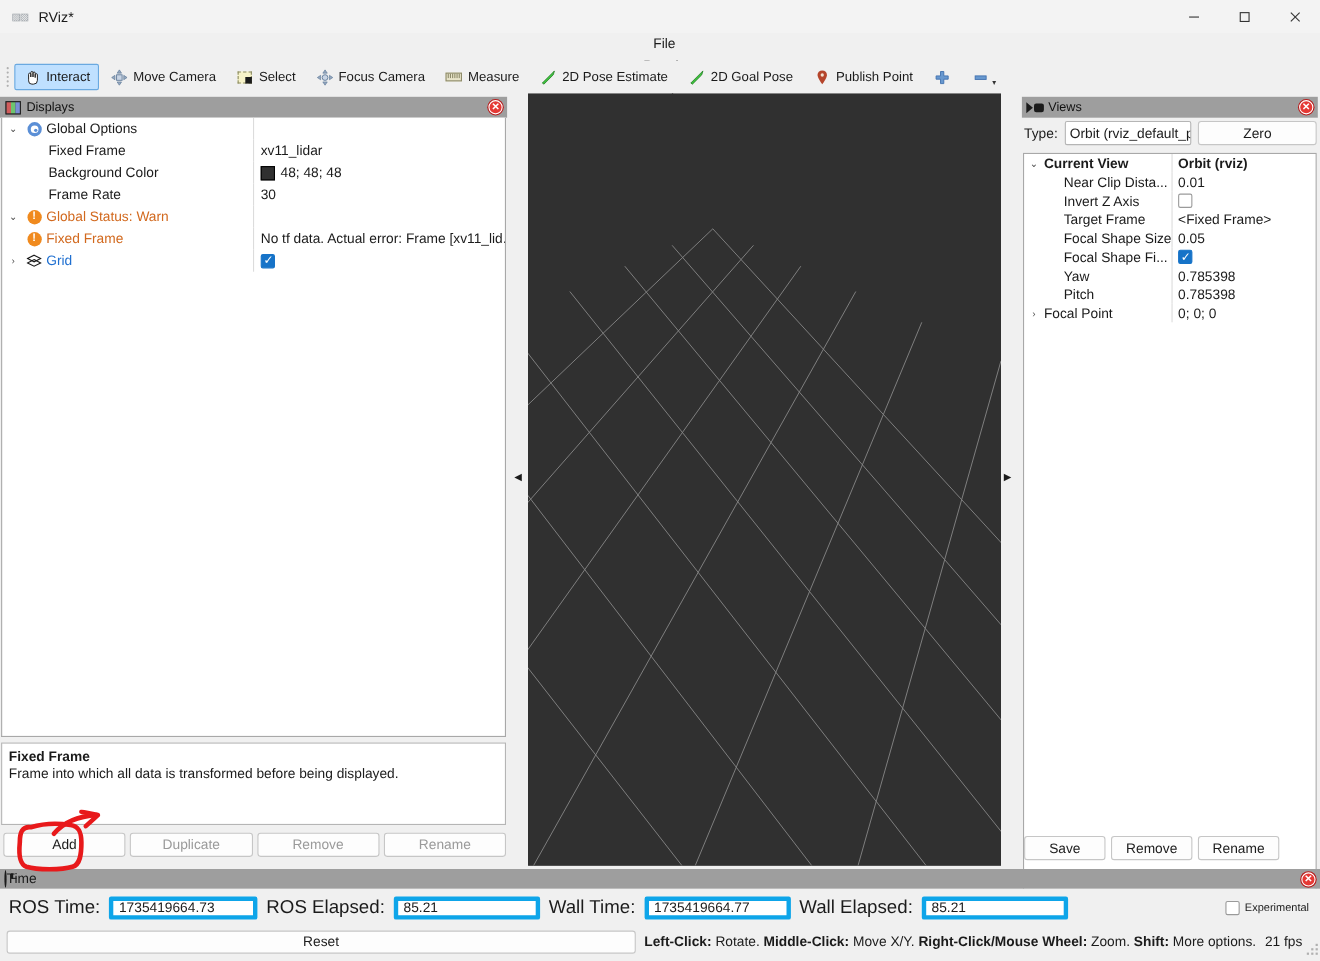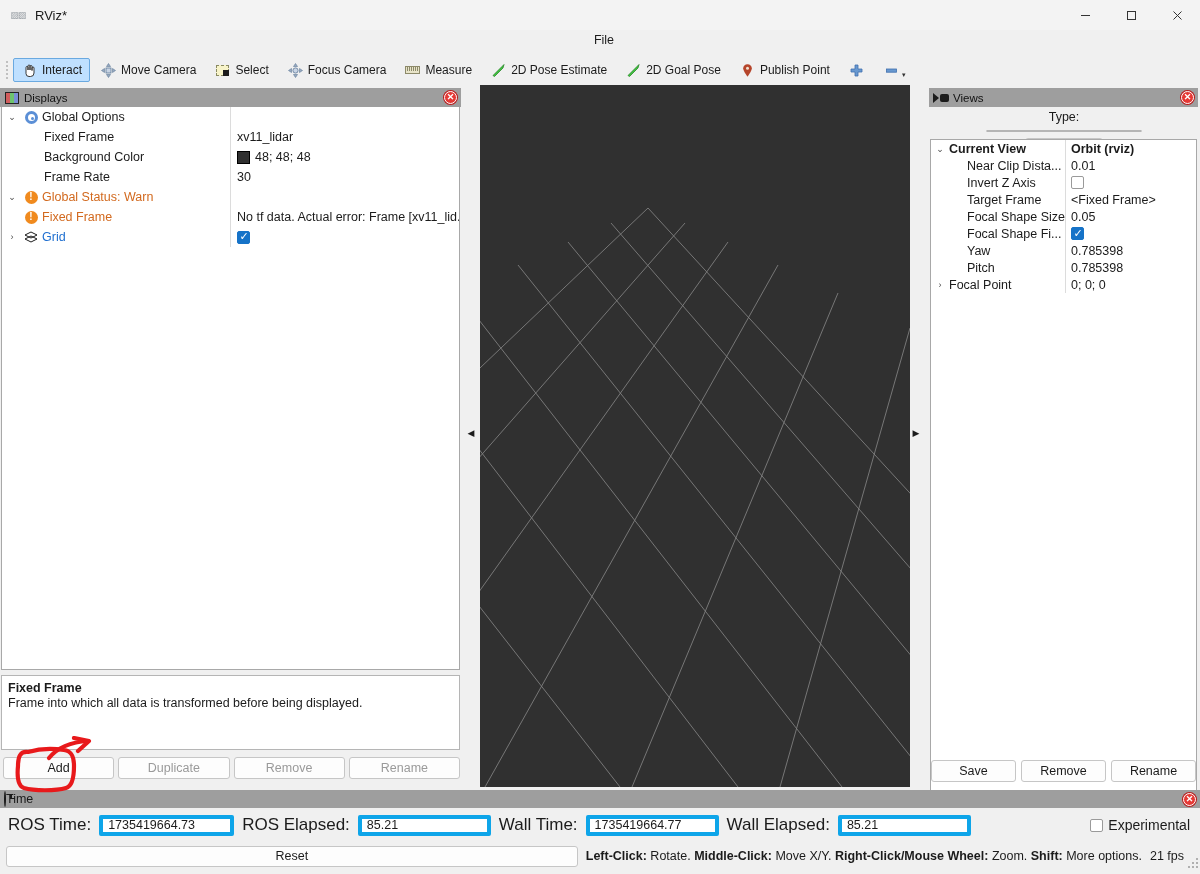--- a/index.html
+++ b/index.html
@@ -125,48 +125,48 @@
   #viewport svg { display:block; }
 
   .collapser { position:absolute; width:10px; height:30px; background:#f0f0f0;
                display:flex; align-items:center; justify-content:center; font-size:9px; color:#1b1b1b;}
   #collapse-left { left:466px; top:418px; }
   #collapse-right { left:911px; top:418px; }
 
   
   #views-panel { position:absolute; left:929px; top:88px; width:269px; height:699px; }
   .views-type-row { position:absolute; left:2px; top:22px; width:266px; height:22px;
-                    display:flex; align-items:center; gap:6px;flex-direction:column; }
+                    display:flex; align-items:center; gap:6px; }
   .type-label { font-size:12.5px; }
   .combo { flex:1; height:22px; background:#fff; border:1px solid #b5b5b5; border-radius:2px;
            display:flex; align-items:center; padding:0 4px; font-size:12.5px; overflow:hidden;
            white-space:nowrap; }
   .zero-btn { width:78px; height:22px; }
   .views-tree { position:absolute; left:1px; top:51px; width:267px; height:700px;
                 background:#fff; border:1px solid #a8a8a8; overflow:hidden; }
   .vrow { display:flex; height:17px; align-items:center; font-size:12.5px; }
   .vleft { width:135px; display:flex; align-items:center; height:17px; overflow:hidden;
            border-right:1px solid #dcdcdc; }
   .vright { flex:1; padding-left:5px; white-space:nowrap; overflow:hidden; display:flex;
             align-items:center; height:17px; }
   .vtwisty { width:18px; text-align:center; font-size:9px; color:#4a4a4a; flex:0 0 18px; }
   .bold { font-weight:bold; }
   .vindent { padding-left:18px; }
-  #views-buttons { position:absolute; left:931px; top:760px; width:265px; height:22px;
+  #views-buttons { position:absolute; left:931px; top:760px; width:232px; height:22px;
                    display:flex; gap:5px; }
 
   
   #time-panel { position:absolute; left:0; top:790px; width:1200px; height:84px; }
   .time-header { height:18px; background:#9e9e9e; display:flex; align-items:center; padding:0 4px; }
   .time-body { position:relative; height:34px; display:flex; align-items:center;
                padding-left:8px; gap:8px; background:#f0f0f0; }
   .tfield-label { font-size:17px; white-space:nowrap; }
   .tfield { height:21px; background:#fff; border:4px solid #0ea5e9; border-radius:2px;
             display:flex; align-items:center; padding:0 5px; font-size:12.5px; }
-  .exp-wrap { margin-left:auto; margin-right:10px; display:flex; align-items:center; gap:5px; font-size:14px;}
+  .exp-wrap { margin-left:auto; margin-right:10px; display:flex; align-items:center; gap:5px; font-size:10px;}
   .statusbar { position:relative; height:28px; display:flex; align-items:center; gap:8px;
                padding-left:6px; background:#f0f0f0; }
   .reset-btn { width:36px; height:21px; }
   .hint { font-size:12.5px; }
   .hint b { font-weight:bold; }
   .fps { margin-left:auto; margin-right:16px; font-size:12.5px; }
   .size-grip { position:absolute; right:2px; bottom:2px; width:12px; height:12px; }
   .size-grip i { position:absolute; width:2px; height:2px; background:#b0b0b0; }
 
   

